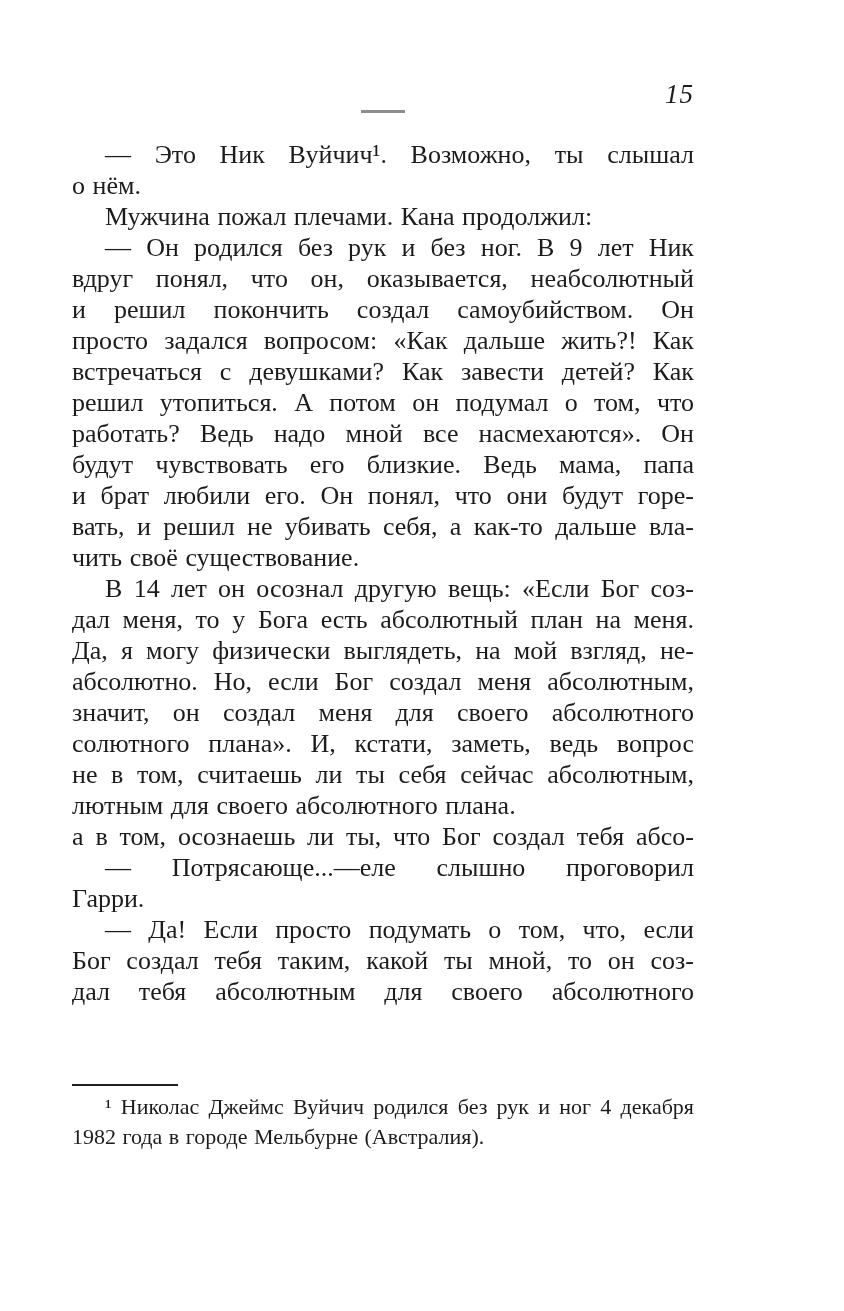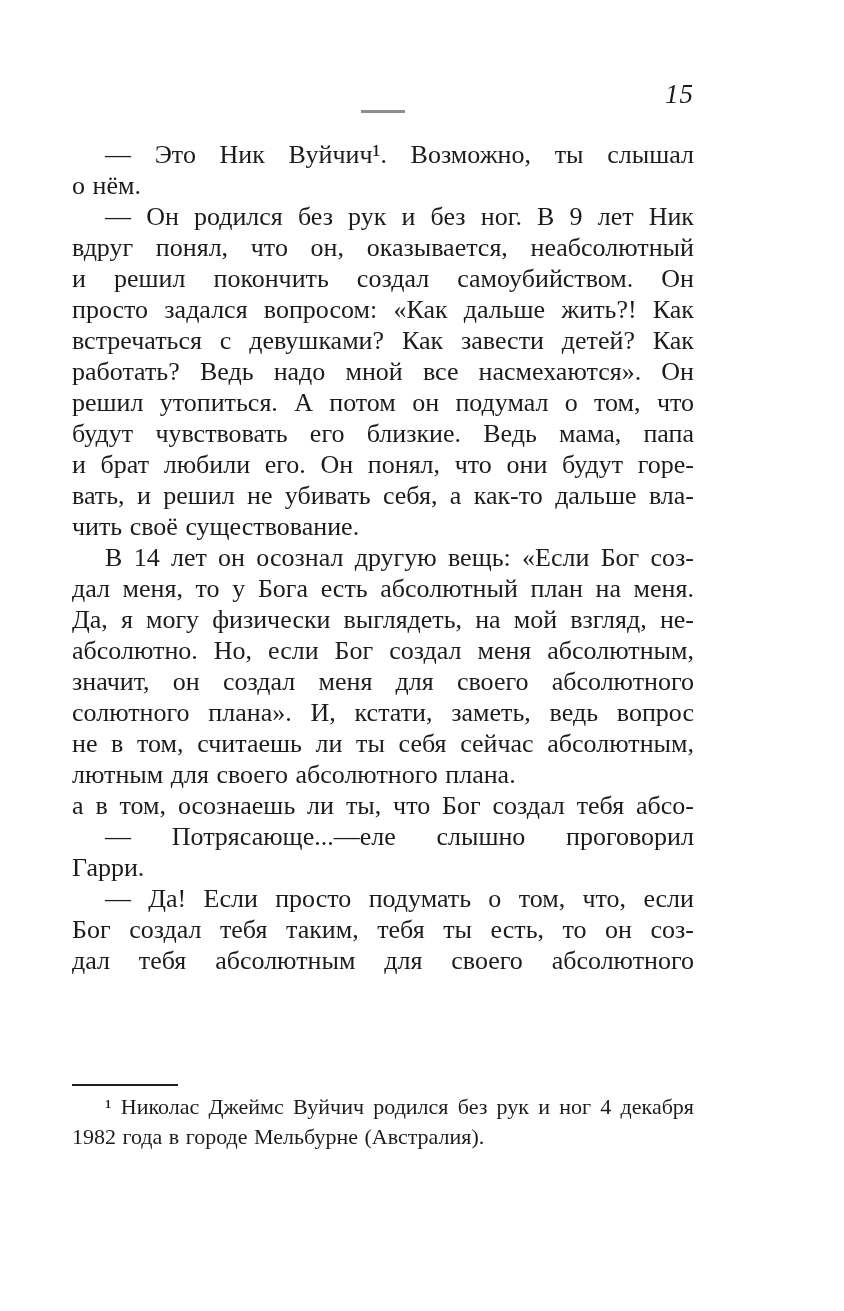--- a/index.html
+++ b/index.html
@@ -82,29 +82,32 @@
   <div class="pagenum">15</div>
   <div class="pagenum-rule"></div>
 
   <div class="body-text">
 
     <div>
       <div class="line indent">— Это Ник Вуйчич¹. Возможно, ты слышал</div>
       <div class="line end">о нём.</div>
     </div>
 
+    <div>
+      <div class="line indent end">Мужчина пожал плечами. Кана продолжил:</div>
+    </div>
 
     <div>
       <div class="line indent">— Он родился без рук и без ног. В 9 лет Ник</div>
       <div class="line">вдруг понял, что он, оказывается, неабсолютный</div>
       <div class="line">и решил покончить создал самоубийством. Он</div>
       <div class="line">просто задался вопросом: «Как дальше жить?! Как</div>
       <div class="line">встречаться с девушками? Как завести детей? Как</div>
+      <div class="line">решил утопиться. А потом он подумал о том, что</div>
       <div class="line">работать? Ведь надо мной все насмехаются». Он</div>
-      <div class="line">решил утопиться. А потом он подумал о том, что</div>
       <div class="line">будут чувствовать его близкие. Ведь мама, папа</div>
       <div class="line">и брат любили его. Он понял, что они будут горе-</div>
       <div class="line">вать, и решил не убивать себя, а как-то дальше вла-</div>
       <div class="line end">чить своё существование.</div>
     </div>
 
     <div>
       <div class="line indent">В 14 лет он осознал другую вещь: «Если Бог соз-</div>
       <div class="line">дал меня, то у Бога есть абсолютный план на меня.</div>
       <div class="line">Да, я могу физически выглядеть, на мой взгляд, не-</div>
@@ -116,21 +119,21 @@
       <div class="line">а в том, осознаешь ли ты, что Бог создал тебя абсо-</div>
     </div>
 
     <div>
       <div class="line indent">— Потрясающе...—еле слышно проговорил</div>
       <div class="line end">Гарри.</div>
     </div>
 
     <div>
       <div class="line indent">— Да! Если просто подумать о том, что, если</div>
-      <div class="line">Бог создал тебя таким, тебя ты есть, то он соз-</div>
+      <div class="line">Бог создал тебя таким, какой ты мной, то он соз-</div>
       <div class="line">дал тебя абсолютным для своего абсолютного</div>
     </div>
 
   </div>
 
   <div class="footnote-rule"></div>
 
   <div class="footnote">
     <div class="line indent">¹ Николас Джеймс Вуйчич родился без рук и ног 4 декабря</div>
     <div class="line end">1982 года в городе Мельбурне (Австралия).</div>

